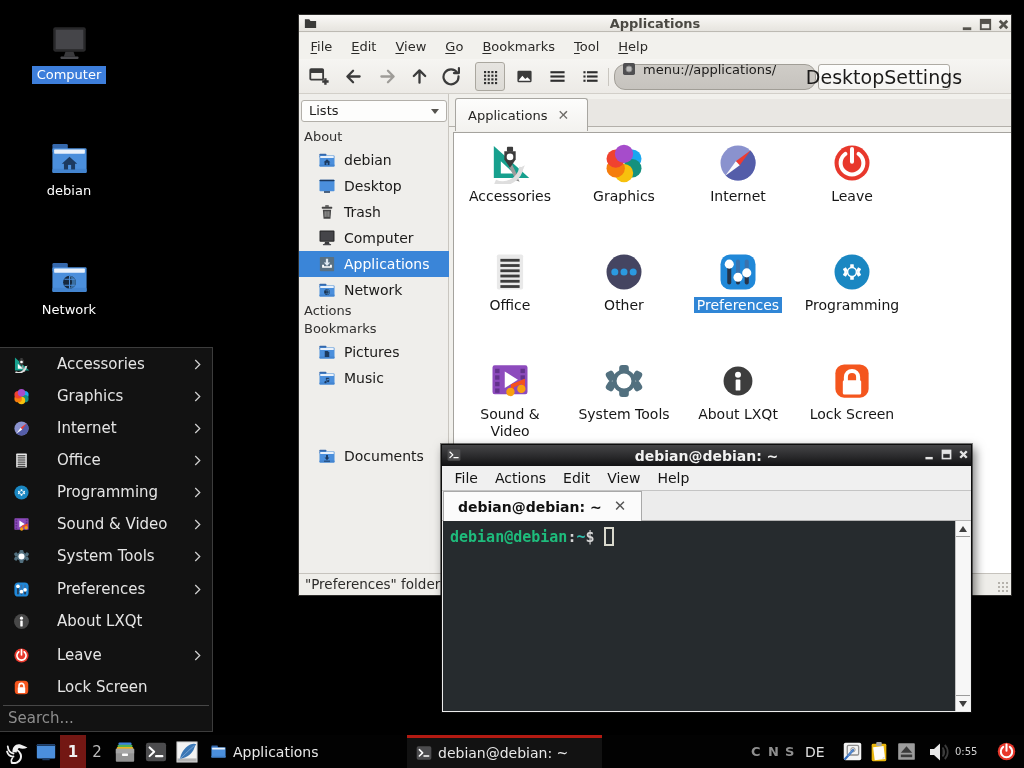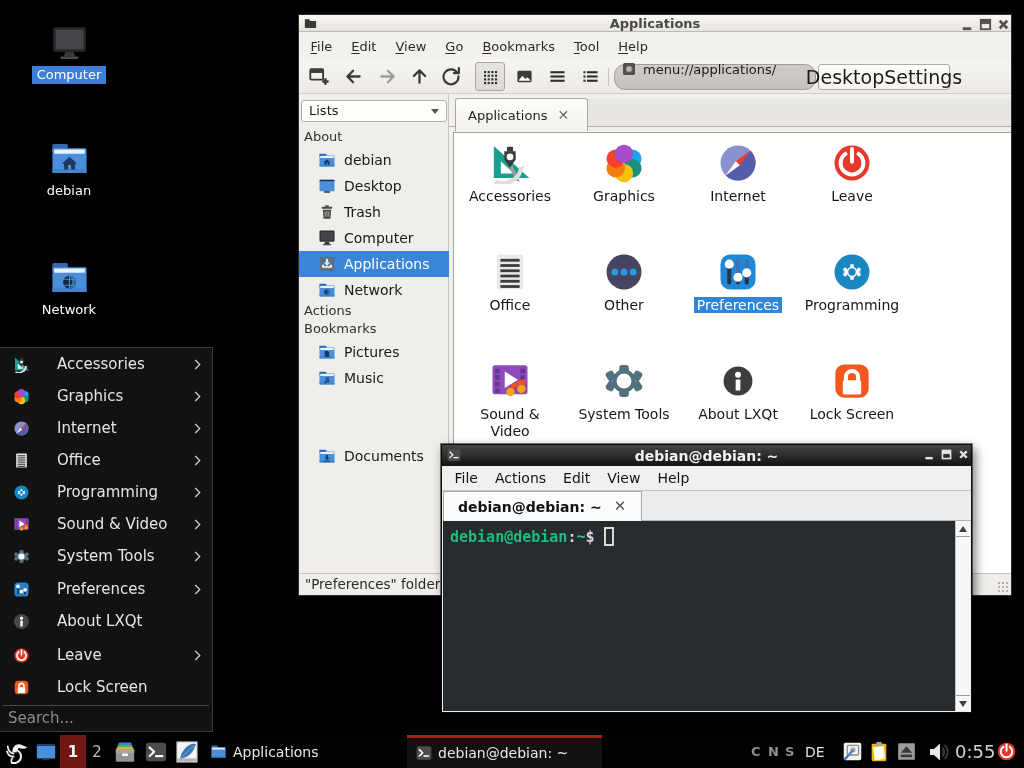--- a/index.html
+++ b/index.html
@@ -97,21 +97,21 @@
   #taskbar { position:absolute; left:0; top:735px; width:1024px; height:33px; background:#020202; }
   .tb-it { position:absolute; top:0; height:33px; display:flex; align-items:center; }
   #ws1 { left:60px; width:26px; background:#731713; justify-content:center; font-size:15px; font-weight:bold; color:#efefef; }
   #ws2 { left:88px; width:18px; justify-content:center; font-size:15px; color:#bdbdbd; }
   .task { font-size:14px; color:#e8e8e8; }
   .task .ttext { margin-left:6px; white-space:nowrap; }
   #task2 { left:407px; width:195px; background:#121212; border-top:3px solid #b31a12; }
   #tray-cns { font-size:13px; font-weight:bold; color:#8f8f8f; letter-spacing:0; }
   #tray-cns span { position:absolute; top:9px; }
   #tray-de { left:805px; font-size:14px; color:#e0e0e0; }
-  #clock { left:955px; font-size:18px; color:#d4d4d4; }
+  #clock { left:955px; font-size:10px; color:#d4d4d4; }
 </style>
 </head>
 <body>
 
 <svg width="0" height="0" style="position:absolute">
 <defs>
 
 <symbol id="i-folder" viewBox="0 0 48 48">
   <rect x="4" y="7" width="18" height="10" rx="1.5" fill="#3568ac"></rect>
   <rect x="4" y="12" width="40" height="29" rx="1.5" fill="#4b8fdc"></rect>

